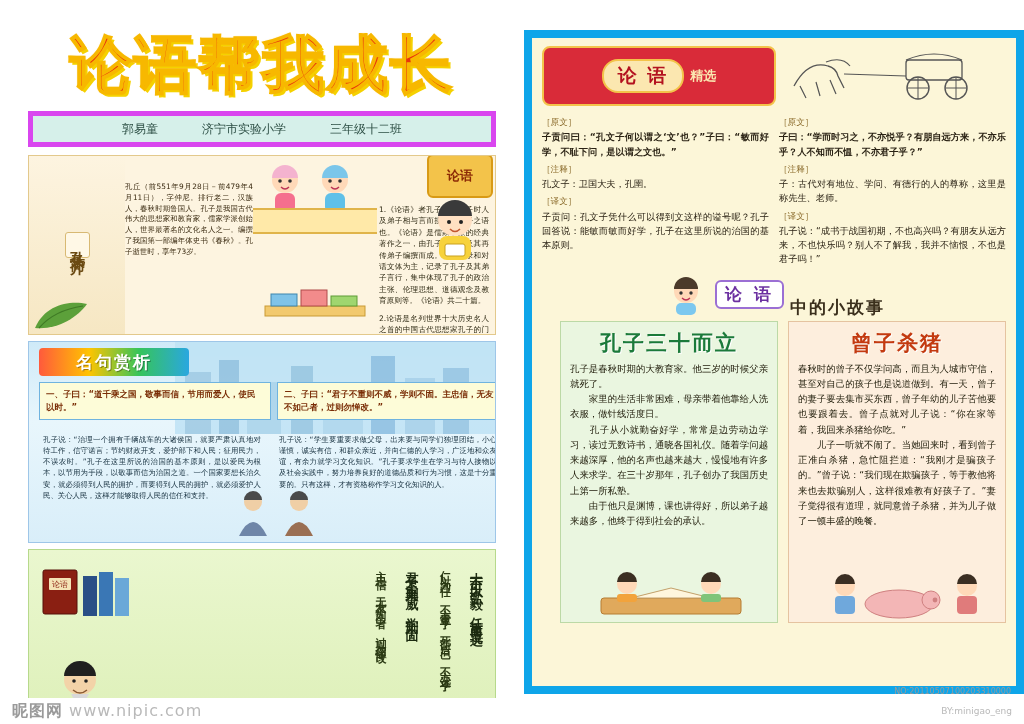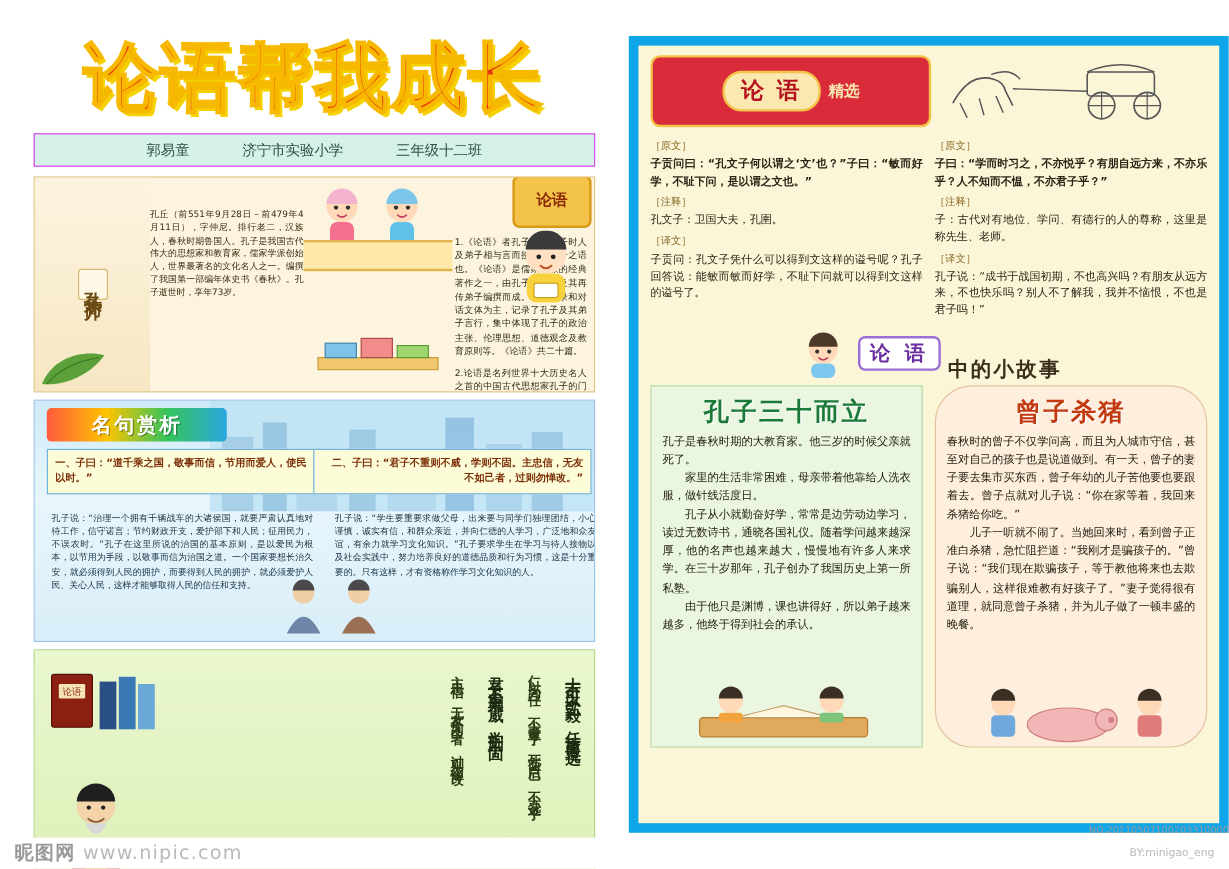--- a/index.html
+++ b/index.html
@@ -18,21 +18,21 @@
     text-align:center;padding-top:18px;
   }
   .masthead-title{
     font-size:62px;font-weight:bold;color:#e8340c;letter-spacing:2px;
     -webkit-text-stroke:2px #f7b800;
     text-shadow:3px 3px 0 #f5d100, 0 0 2px #f7b800;
     font-family:"DejaVu Sans","Liberation Sans",sans-serif;
     line-height:1.05;
   }
   .byline{
-    margin:14px 10px 0 10px;background:#d6f0ea;border:1px solid #d946ef;
+    margin:14px 10px 0 10px;background:#d6f0ea;border:5px solid #d946ef;
     height:26px;display:flex;align-items:center;justify-content:center;gap:44px;
     font-size:12px;color:#2d4f45;
   }
   .panel-row{display:flex;margin:8px 10px 0 10px;gap:6px;}
   
   .intro-panel{
     flex:1;background:#fdf4e0;border:1px solid #e3c98c;position:relative;
     height:178px;overflow:hidden;display:flex;
   }
   .intro-left{
@@ -84,21 +84,21 @@
   .city{
     position:absolute;right:0;top:0;width:320px;height:92px;
     background:linear-gradient(180deg,#bfe3f5,#9fd2ef);
     opacity:.85;
   }
   .quote-box{
     position:absolute;top:40px;width:218px;border:1px solid #6fb3df;background:#fdfcd8;
     font-size:8.5px;color:#7a2d06;padding:5px 6px;line-height:1.5;font-weight:bold;
   }
   .quote-box.left{left:10px;}
-  .quote-box.right{left:232px;text-align:right;}
+  .quote-box.right{left:248px;}
   .body-col{
     position:absolute;top:92px;width:218px;font-size:7.4px;line-height:1.5;
     color:#16303f;text-align:justify;padding:0 4px;
   }
   .body-col.left{left:10px;}
   .body-col.right{left:246px;}
   .mid-figs{position:absolute;left:196px;bottom:2px;width:110px;height:56px;}
   
   .bot-panel{
     margin:6px 10px 0 10px;height:198px;border:1px solid #b7d98c;position:relative;
@@ -140,45 +140,45 @@
   .story-head{
     margin:8px 10px 0 10px;height:40px;position:relative;display:flex;align-items:center;
     justify-content:center;gap:6px;
   }
   .sh-girl{width:46px;height:40px;}
   .sh-pill{
     background:#ffffff;border:2px solid #9b6fd4;border-radius:6px;padding:1px 8px;
     color:#6b2fa0;font-size:17px;font-weight:bold;letter-spacing:3px;
   }
   .sh-rest{font-size:17px;font-weight:bold;color:#3a2f1c;letter-spacing:2px;margin-top:26px;}
-  .stories{display:flex;gap:10px;padding:6px 10px 10px 10px;}
+  .stories{display:flex;gap:10px;padding:6px 10px 10px 28px;}
   .story{
     flex:1;background:#eaf6e0;border:1px solid #bcd9a6;position:relative;
     height:300px;overflow:hidden;
   }
-  .story.right{background:#fdeedd;border-color:#e5c3a0;border-radius:31px;}
+  .story.right{background:#fdeedd;border-color:#e5c3a0;}
   .story-title{
     text-align:center;font-size:21px;font-weight:bold;color:#1b7a3a;
     padding:7px 0 4px;letter-spacing:2px;text-shadow:1px 1px 0 #ffffff;
   }
   .story.right .story-title{color:#c33a10;}
   .story-body{
     font-size:9.4px;line-height:1.62;color:#24210f;padding:0 9px;text-align:justify;
   }
   .story-art{position:absolute;left:0;right:0;bottom:2px;height:62px;}
   
   .footer{
     position:absolute;left:0;bottom:0;width:1024px;height:26px;background:#ffffff;
     display:flex;align-items:center;justify-content:space-between;padding:0 12px;
     box-sizing:border-box;
   }
   .wm-left{font-size:16px;color:#b9b9b9;letter-spacing:1px;}
   .wm-left b{color:#9a9a9a;}
   .wm-right{font-size:9px;color:#b9b9b9;}
-  .wm-id{position:absolute;right:0;bottom:28px;font-size:8px;color:#9a9a9a;}
+  .wm-id{position:absolute;right:13px;bottom:28px;font-size:8px;color:#9a9a9a;}
   svg{display:block;}
 </style>
 </head>
 <body>
 
 <div class="page">
 
   <div class="left-page">
 
     <div class="masthead">
@@ -330,21 +330,21 @@
       </div>
     </div>
 
     <div class="quote-grid">
       <div class="qcol">
         <div class="qlabel">［原文］</div>
         <div class="qtext qmain">子贡问曰：“孔文子何以谓之‘文’也？”子曰：“敏而好学，不耻下问，是以谓之文也。”</div>
         <div class="qlabel">［注释］</div>
         <div class="qtext">孔文子：卫国大夫，孔圉。</div>
         <div class="qlabel">［译文］</div>
-        <div class="qtext">子贡问：孔文子凭什么可以得到文这样的谥号呢？孔子回答说：能敏而敏而好学，不耻下问就可以得到文这样的谥号了。</div>
+        <div class="qtext">子贡问：孔文子凭什么可以得到文这样的谥号呢？孔子回答说：能敏而敏而好学，孔子在这里所说的治国的基本原则。</div>
       </div>
       <div class="qcol">
         <div class="qlabel">［原文］</div>
         <div class="qtext qmain">子曰：“学而时习之，不亦悦乎？有朋自远方来，不亦乐乎？人不知而不愠，不亦君子乎？”</div>
         <div class="qlabel">［注释］</div>
         <div class="qtext">子：古代对有地位、学问、有德行的人的尊称，这里是称先生、老师。</div>
         <div class="qlabel">［译文］</div>
         <div class="qtext">孔子说：“成书于战国初期，不也高兴吗？有朋友从远方来，不也快乐吗？别人不了解我，我并不恼恨，不也是君子吗！”</div>
       </div>
     </div>

